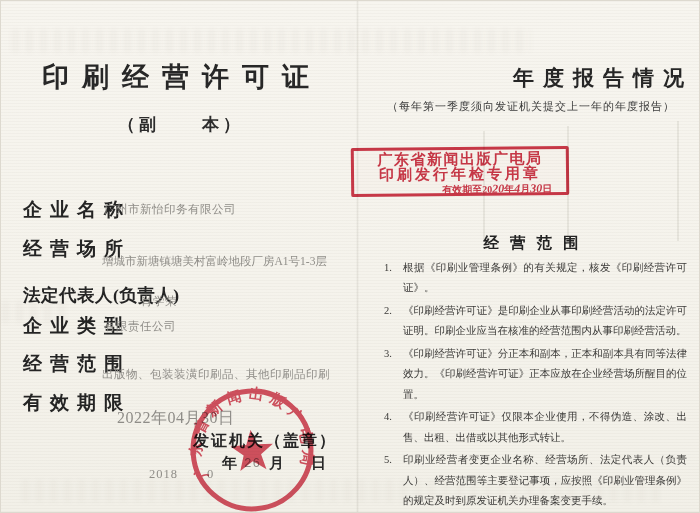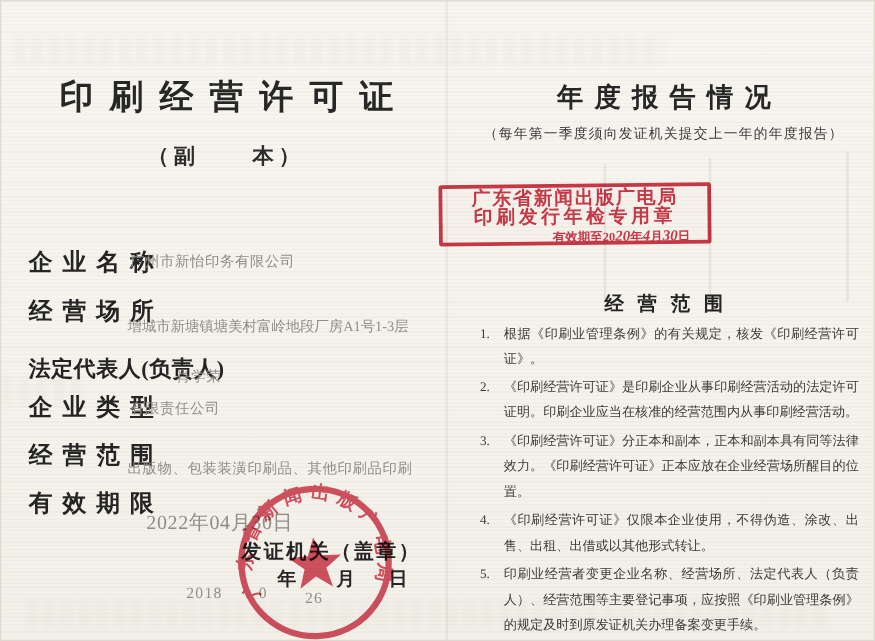--- a/index.html
+++ b/index.html
@@ -21,41 +21,41 @@
     background:repeating-linear-gradient(90deg, rgba(110,100,85,0.10) 0 9px, rgba(255,255,255,0) 9px 14px);
     filter:blur(2px); opacity:.35;
   }
   .fold {
     position:absolute; top:0; bottom:0; width:3px;
     background:linear-gradient(90deg, rgba(0,0,0,0) 0%, rgba(90,85,70,0.10) 50%, rgba(0,0,0,0) 100%);
     pointer-events:none;
   }
 
   
-  .lp-title { position:absolute; left:28px; top:58px; width:304px; text-align:center;
+  .lp-title { position:absolute; left:28px; top:58px; width:304px; 
     font-size:27px; font-weight:bold; color:#272727; letter-spacing:13px; text-indent:13px; }
   .lp-copy { position:absolute; left:28px; top:112px; width:304px; text-align:center;
     font-size:17px; font-weight:bold; color:#2c2c2c; letter-spacing:4px; }
   .lp-license { position:absolute; left:84px; top:153px; font-size:12.5px; color:#6f6c66; letter-spacing:2px; }
   .lp-license .num { color:#8f8d87; font-family:"Liberation Mono","DejaVu Sans Mono",monospace; font-size:12px; letter-spacing:1px; margin-left:6px; }
   .lp-license .suffix { margin-left:10px; font-size:11.5px; position:relative; top:2px; }
 
   .f-label { position:absolute; left:22px; font-size:19px; font-weight:bold; color:#242424; letter-spacing:8px; white-space:nowrap; }
   .f-label.long { font-size:17.5px; letter-spacing:0.5px; }
   .f-value { position:absolute; font-size:11.5px; color:#8f8d88; letter-spacing:0.5px; white-space:nowrap; }
 
   .issuer { position:absolute; left:192px; top:430px; font-size:16px; font-weight:bold; color:#262626; letter-spacing:2px; }
   .dlab { position:absolute; font-size:15px; font-weight:bold; color:#262626; }
   .dnum { position:absolute; font-size:12.5px; color:#908e89; letter-spacing:1px; }
 
   .seal { position:absolute; left:186px; top:384px; width:130px; height:130px;
     opacity:.88; mix-blend-mode:multiply; transform:rotate(-4deg); }
 
   
-  .rp-title { position:absolute; left:368px; top:63px; width:324px; text-align:center;
+  .rp-title { position:absolute; left:368px; top:63px; width:324px; text-align:right;
     font-size:21px; font-weight:bold; color:#262626; letter-spacing:9px; text-indent:9px; }
   .rp-sub { position:absolute; left:368px; top:98px; width:324px; text-align:center;
     font-size:11px; color:#3a3a3a; letter-spacing:1px; }
 
   .rstamp { position:absolute; left:350px; top:146px; width:218px; height:49px;
     border:3px solid #cf3a4c; border-radius:2px; color:#cf3a4c; transform:rotate(-0.6deg);
     padding-top:2px; mix-blend-mode:multiply; background:rgba(255,240,240,0.12); }
   .rstamp .l1 { text-align:center; font-size:15px; font-weight:bold; letter-spacing:1.5px; line-height:1.0; }
   .rstamp .l2 { text-align:center; font-size:15px; font-weight:bold; letter-spacing:3px; line-height:1.05; }
   .rstamp .l3 { text-align:right; padding-right:14px; font-size:10px; font-weight:bold; line-height:1.1; }
@@ -100,21 +100,21 @@
   <div class="f-value" style="left:103px; top:318px;">有限责任公司</div>
   <div class="f-value" style="left:101px; top:366px;">出版物、包装装潢印刷品、其他印刷品印刷</div>
   <div class="f-value" style="left:116px; top:407px; font-size:16px;">2022年04月30日</div>
 
   <div class="issuer">发证机关（盖章）</div>
   <div class="dlab" style="left:221px; top:453px;">年</div>
   <div class="dlab" style="left:268px; top:453px;">月</div>
   <div class="dlab" style="left:310px; top:453px;">日</div>
   <div class="dnum" style="left:148px; top:466px;">2018</div>
   <div class="dnum" style="left:206px; top:466px;">0</div>
-  <div class="dnum" style="left:243px; top:470px;">26</div>
+  <div class="dnum" style="left:243px; top:456px;font-family:Liberation Mono, monospace;">26</div>
 
   <div class="seal">
     <svg width="130" height="130" viewBox="0 0 128 128">
       <defs>
         <path id="sealArc" d="M 25 95 A 50 50 0 1 1 103 95" fill="none"></path>
       </defs>
       <circle cx="64" cy="64" r="58" fill="none" stroke="#d23c50" stroke-width="5"></circle>
       <polygon fill="#d23c50" points="64,44 69.3,58.7 84.9,59.2 72.6,68.8 76.9,83.8 64,75 51.1,83.8 55.4,68.8 43.1,59.2 58.7,58.7"></polygon>
       <text fill="#d23c50" font-size="14.5" font-weight="bold" letter-spacing="6" font-family="Liberation Serif, DejaVu Serif, serif">
         <textPath href="#sealArc" startOffset="50%" text-anchor="middle">广东省新闻出版广电局</textPath>

